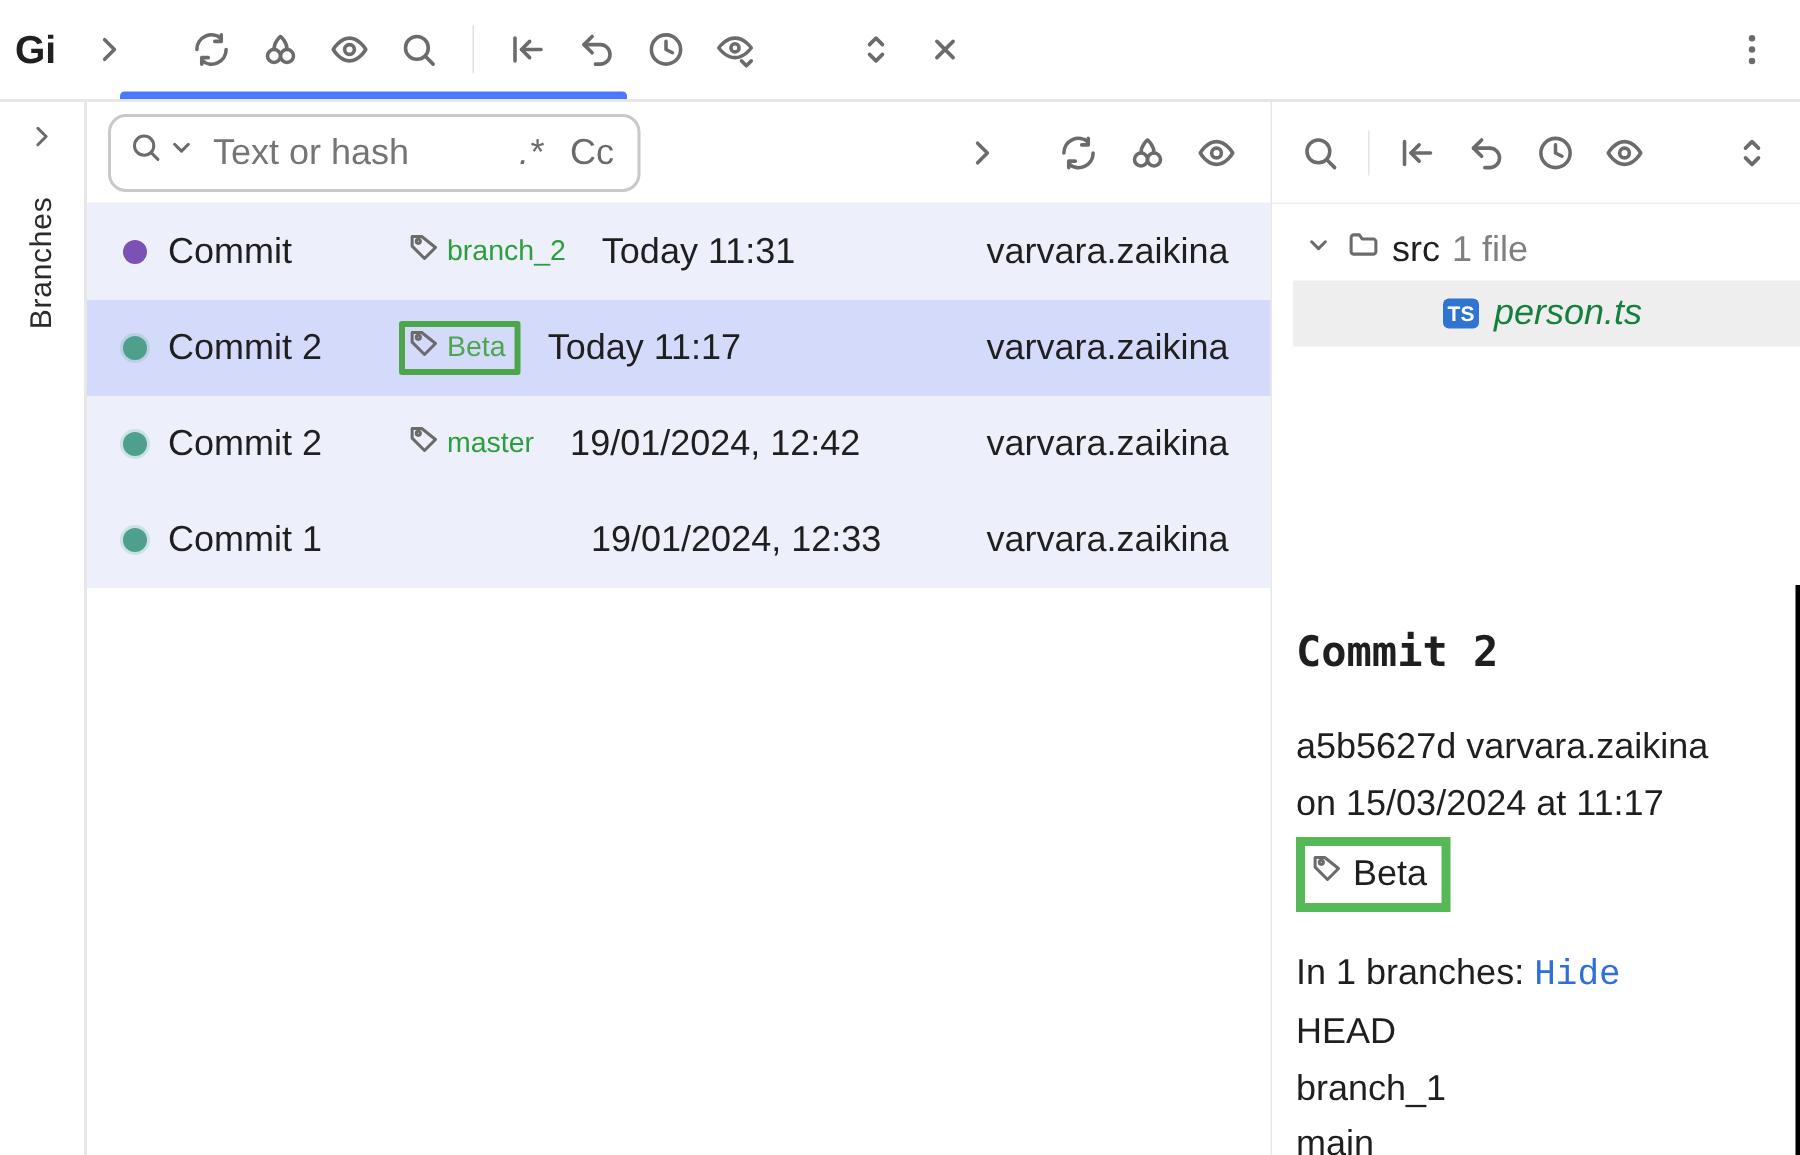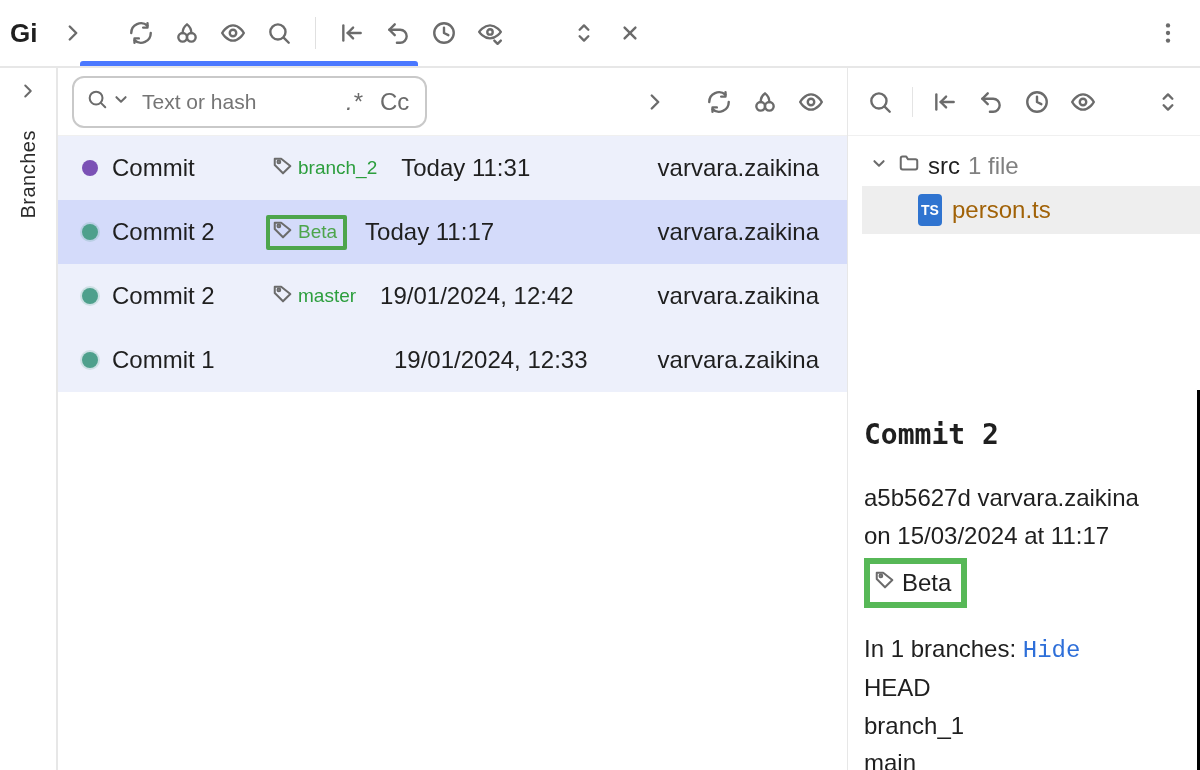--- a/index.html
+++ b/index.html
@@ -16,21 +16,21 @@
     
     .main { display:flex; height:calc(100% - 68px); }
     .branches-strip { width:58px; border-right:2px solid #e7e7e7; display:flex; flex-direction:column; align-items:center; padding-top:12px; }
     .branches-strip .chev{ color:#8a8a8a; margin-bottom:22px;}
     .branches-word { writing-mode:vertical-rl; transform:rotate(180deg); font-size:20px; color:#2b2b2b; letter-spacing:0.5px;}
 
     .center { flex:1 1 auto; display:flex; flex-direction:column; border-right:1px solid #e7e7e7; }
 
     .second-toolbar { height:68px; display:flex; align-items:center; padding:0 14px; gap:2px; border-bottom:1px solid #f0f0f0;}
     .search-box { display:flex; align-items:center; border:2px solid #c9c9c9; border-radius:12px; height:52px; padding:0 12px; gap:10px; margin-right:auto; }
-    .search-box input { border:none; outline:none; font-size:21px; color:#777; width:190px; background:transparent;}
+    .search-box input { border:none; outline:none; font-size:24px; color:#777; width:190px; background:transparent;}
     .search-box .regex{ font-style:italic; color:#6b6b6b; font-size:24px; padding:0 4px;}
     .search-box .cc{ color:#6b6b6b; font-size:24px; padding:0 4px;}
 
     .commit-list { background:#edf0fb; }
     .commit-row { display:flex; align-items:center; height:64px; padding-left:24px; gap:14px; cursor:pointer; }
     .commit-row.selected { background:#d4dbfa; }
     .graph-dot { width:16px; height:16px; border-radius:50%; flex-shrink:0; }
     .dot-purple{ background:#7b51b5;} .dot-teal{ background:#4ea08c; box-shadow:0 0 0 2px #4ea08c33;}
     .commit-row .msg { width:140px; }
     .tag-chip{ display:inline-flex; align-items:center; gap:4px; font-size:19px; color:#7a7a7a; padding:0 6px;}
@@ -42,22 +42,22 @@
     
     .right { width:352px; display:flex; flex-direction:column; overflow:hidden; }
     .right-toolbar { height:68px; display:flex; align-items:center; padding:0 10px; gap:2px; border-bottom:1px solid #f0f0f0;}
     .right-toolbar .spacer{ flex:1;}
     .sep-vert{ width:1px; height:30px; background:#e4e4e4; margin:0 8px;}
 
     .file-tree { padding:10px 0 16px 14px; }
     .folder-row{ display:flex; align-items:center; gap:8px; padding:6px 6px;}
     .folder-row .count{ color:#808080; }
     .file-row{ display:flex; align-items:center; gap:10px; padding:8px 10px 8px 56px; background:#eeeeee; cursor:pointer;}
-    .file-ts-badge{ width:24px; height:32px; background:#2f74d0; color:#fff; font-size:14px; font-weight:700; display:inline-flex; align-items:center; justify-content:center; border-radius:4px;}
-    .file-name{ color:#a16207; }
+    .file-ts-badge{ width:24px; height:20px; background:#2f74d0; color:#fff; font-size:14px; font-weight:700; display:inline-flex; align-items:center; justify-content:center; border-radius:4px;margin-left:44px;}
+    .file-name{ color:#15803d;font-style:italic; }
 
     .commit-detail { padding:28px 16px 16px 16px; font-size:24px; margin-top:auto; border-right:4px solid #000; margin-right:-1px; height:380px;}
     .commit-detail h2{ font-family: ui-monospace, Menlo, monospace; font-weight:800; font-size:28px; margin-bottom:28px;}
     .commit-detail .meta{ line-height:1.6;}
     .tag-box{ display:inline-flex; align-items:center; gap:6px; border:6px solid #57b857; padding:0 10px 0 4px; margin-top:2px;}
     .in-branches{ margin-top:22px; line-height:1.55;}
     .in-branches .hide{ color:#2e6fd9; cursor:pointer;font-family:Liberation Mono, monospace;}
 
     
     svg{ width:26px; height:26px; stroke:#6b6b6b; stroke-width:2.2; fill:none; stroke-linecap:round; stroke-linejoin:round;}

